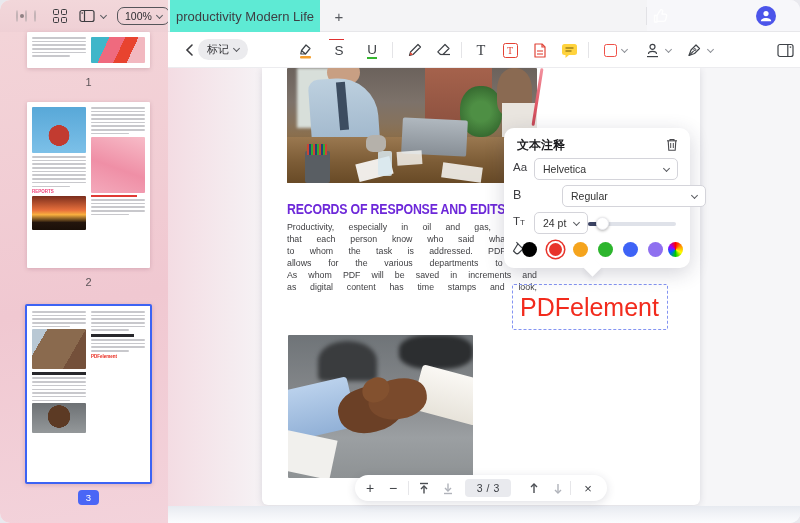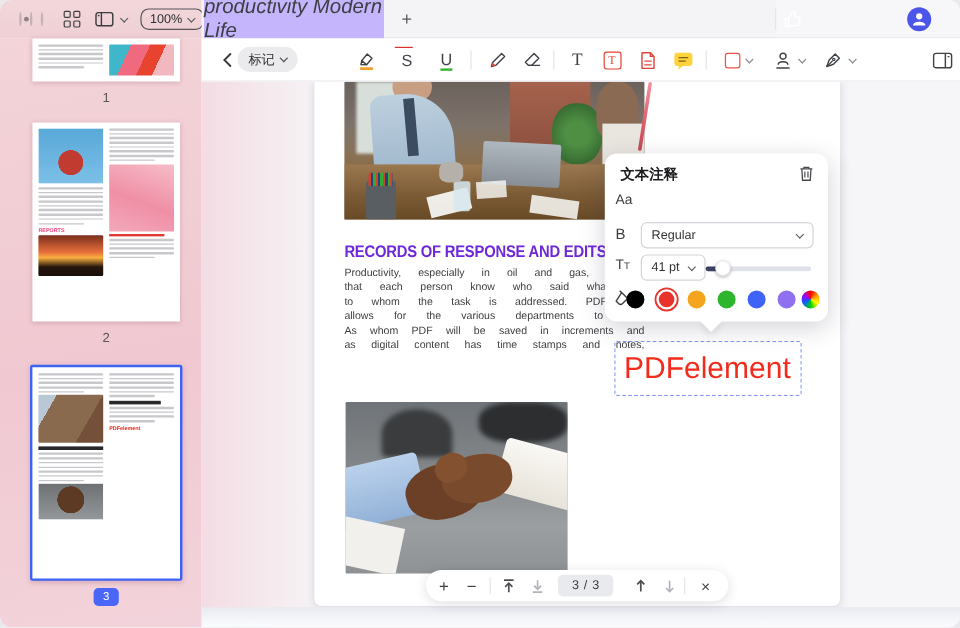--- a/index.html
+++ b/index.html
@@ -18,22 +18,22 @@
   .grid4{display:grid;grid-template-columns:6px 6px;grid-gap:2px;margin-left:10px;}
   .grid4 i{display:block;width:6px;height:6px;border:1.2px solid #3c3c40;border-radius:1.5px;}
   .panelicon{margin-left:12px;display:flex;align-items:center;}
   .zoom-pill{margin-left:11px;display:flex;align-items:center;border:1.3px solid #55555a;border-radius:7px;
       padding:2px 7px;font-size:10.5px;color:#2e2e32;background:transparent;}
   .chev{display:inline-block;width:5px;height:5px;border-right:1.3px solid #5a5c61;border-bottom:1.3px solid #5a5c61;
       transform:rotate(45deg);margin-left:5px;margin-bottom:2px;}
   .chev.lt{border-color:#8e9097;}
 
   .tabbar{position:absolute;left:168px;top:0;width:632px;height:32px;background:#f4f4f6;border-bottom:1px solid #e7e7ea;}
-  .tab-active{position:absolute;left:2px;top:0;width:150px;height:32px;background:#c4b5fd;
-      display:flex;align-items:center;justify-content:center;font-size:17px;color:#3e3e43;font-style:italic;}
+  .tab-active{position:absolute;left:2px;top:0;width:150px;height:32px;background:#5eead4;
+      display:flex;align-items:center;justify-content:center;font-size:13px;color:#3e3e43;}
   .tab-plus{position:absolute;left:158px;top:0;width:26px;height:32px;display:flex;align-items:center;justify-content:center;
       font-size:15px;color:#55585e;}
   .tab-div{position:absolute;left:478px;top:7px;width:1px;height:18px;background:#e2e2e6;}
   .tab-right{position:absolute;left:479px;top:0;width:153px;height:31px;background:#f7f7fa;}
   .like{position:absolute;left:484px;top:8px;width:17px;height:17px;opacity:.95;}
   .avatar{position:absolute;left:588px;top:6px;width:20px;height:20px;border-radius:50%;background:#4c55ea;
       display:flex;align-items:center;justify-content:center;}
 
   
   .toolbar{position:absolute;left:168px;top:32px;width:632px;height:36px;background:#fff;border-bottom:1px solid #ececef;z-index:6;}
@@ -428,21 +428,21 @@
       <div class="pencil-strip"></div>
 
       <div class="heading"><span>RECORDS OF RESPONSE AND EDITS</span></div>
 
       <div class="para">
         <div class="jline">Productivity, especially in oil and gas, requires</div>
         <div class="jline">that each person know who said what and</div>
         <div class="jline">to whom the task is addressed. PDFelement</div>
         <div class="jline">allows for the various departments to read</div>
         <div class="jline">As whom PDF will be saved in increments and</div>
-        <div class="jline">as digital content has time stamps and notes,</div>
+        <div class="jline">as digital content has time stamps and look,</div>
       </div>
 
       <div class="photo photo2">
         <div class="p2-f1"></div>
           <div class="p2-f2"></div>
         <div class="p2-sl"></div>
           <div class="p2-sr"></div>
         <div class="p2-h1"></div>
           <div class="p2-h2"></div>
           <div class="p2-th"></div>
@@ -460,34 +460,38 @@
           <path d="M2 3.8 h10" stroke="#4a4a4e" stroke-width="1.1" fill="none"></path>
           <path d="M5 3.8 V2.5 h4 v1.3" stroke="#4a4a4e" stroke-width="1.1" fill="none"></path>
           <path d="M3.2 3.8 l.6 9.4 h6.4 l.6-9.4" stroke="#4a4a4e" stroke-width="1.1" fill="none"></path>
           <line x1="5.7" y1="6" x2="5.7" y2="11" stroke="#4a4a4e" stroke-width="1"></line>
           <line x1="8.3" y1="6" x2="8.3" y2="11" stroke="#4a4a4e" stroke-width="1"></line>
         </svg>
     </div>
 
     <div class="ap-row" style="top:30px;">
       <span class="ap-lab">Aa</span>
+      <span class="ap-sel" style="width:144px;">
+        <span>Helvetica</span>
+        <span class="chev"></span>
+      </span>
     </div>
 
     <div class="ap-row" style="top:57px;">
       <span class="ap-lab" style="font-size:12.5px;">B</span>
-      <span class="ap-sel" style="width:144px;">
+      <span class="ap-sel" style="width:144px;margin-left:28px;">
         <span>Regular</span>
         <span class="chev"></span>
       </span>
     </div>
 
     <div class="ap-row" style="top:84px;">
       <span class="ap-lab"><span>T</span><span style="font-size:8px;">T</span></span>
       <span class="ap-sel" style="width:54px;">
-        <span>41 pt</span>
+        <span>24 pt</span>
         <span class="chev"></span>
       </span>
       <span class="slider">
         <span class="fill"></span>
           <span class="knob"></span>
       </span>
     </div>
 
     <div class="ap-row" style="top:112px;height:20px;">
       <span style="position:absolute;left:7px;top:1px;">

